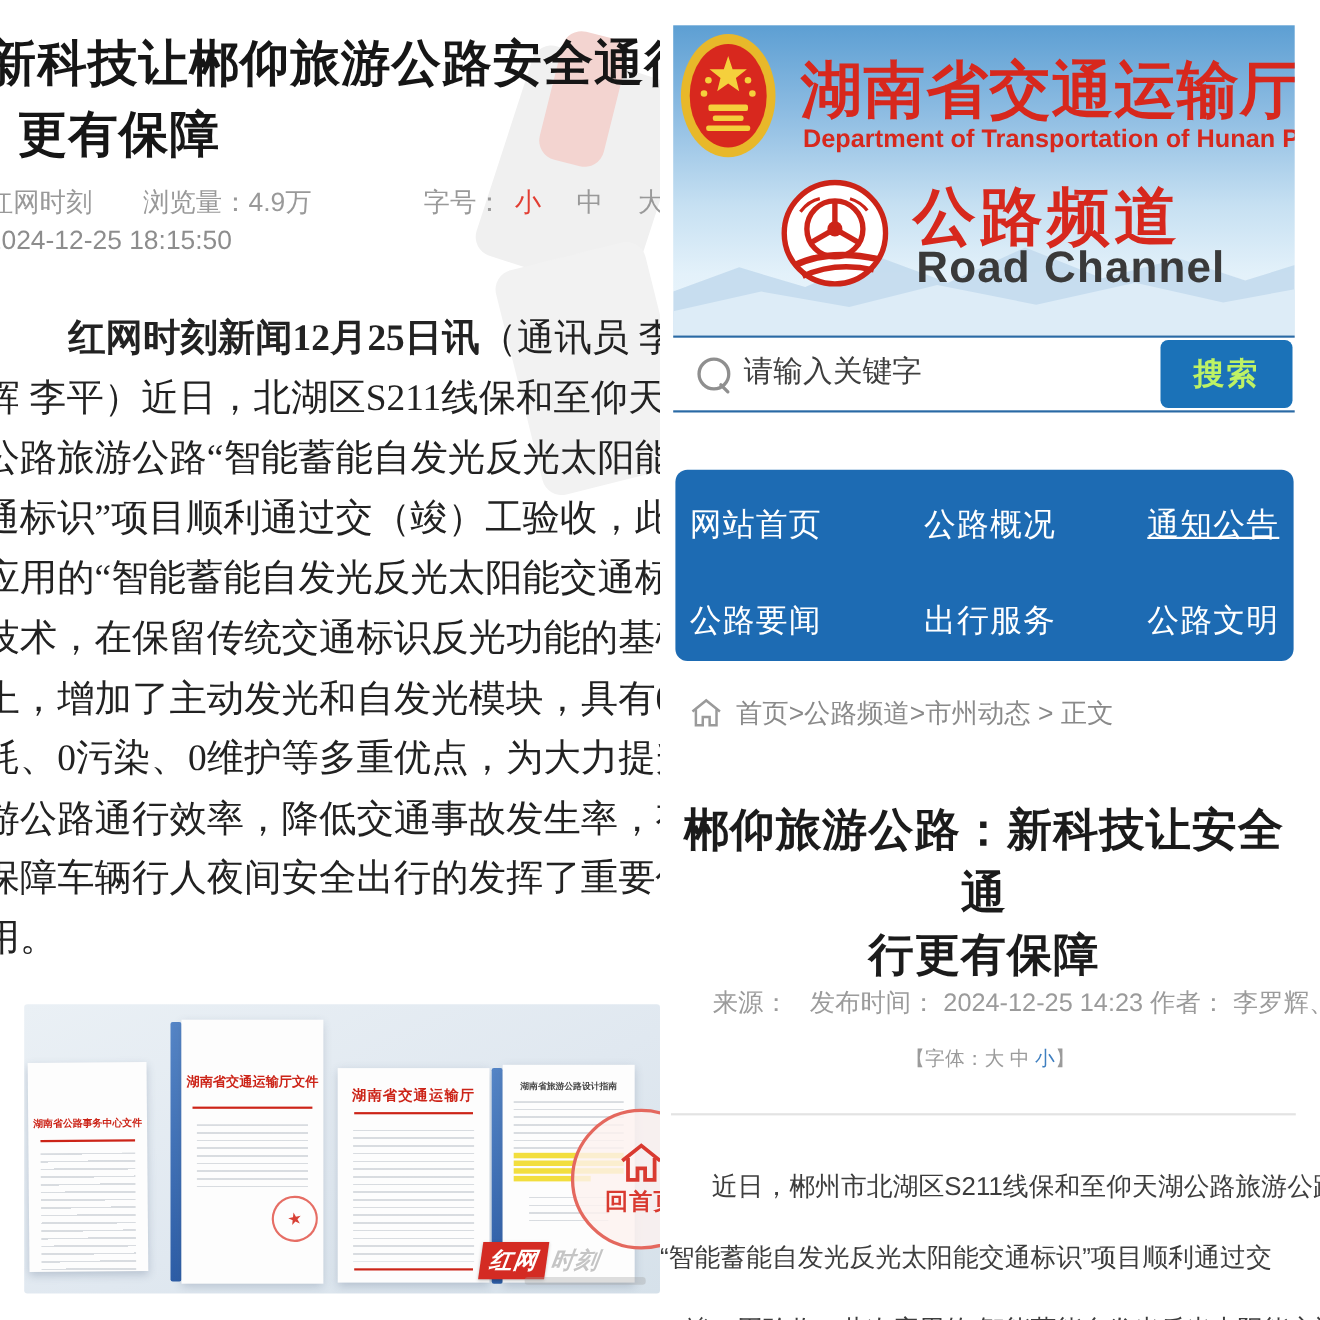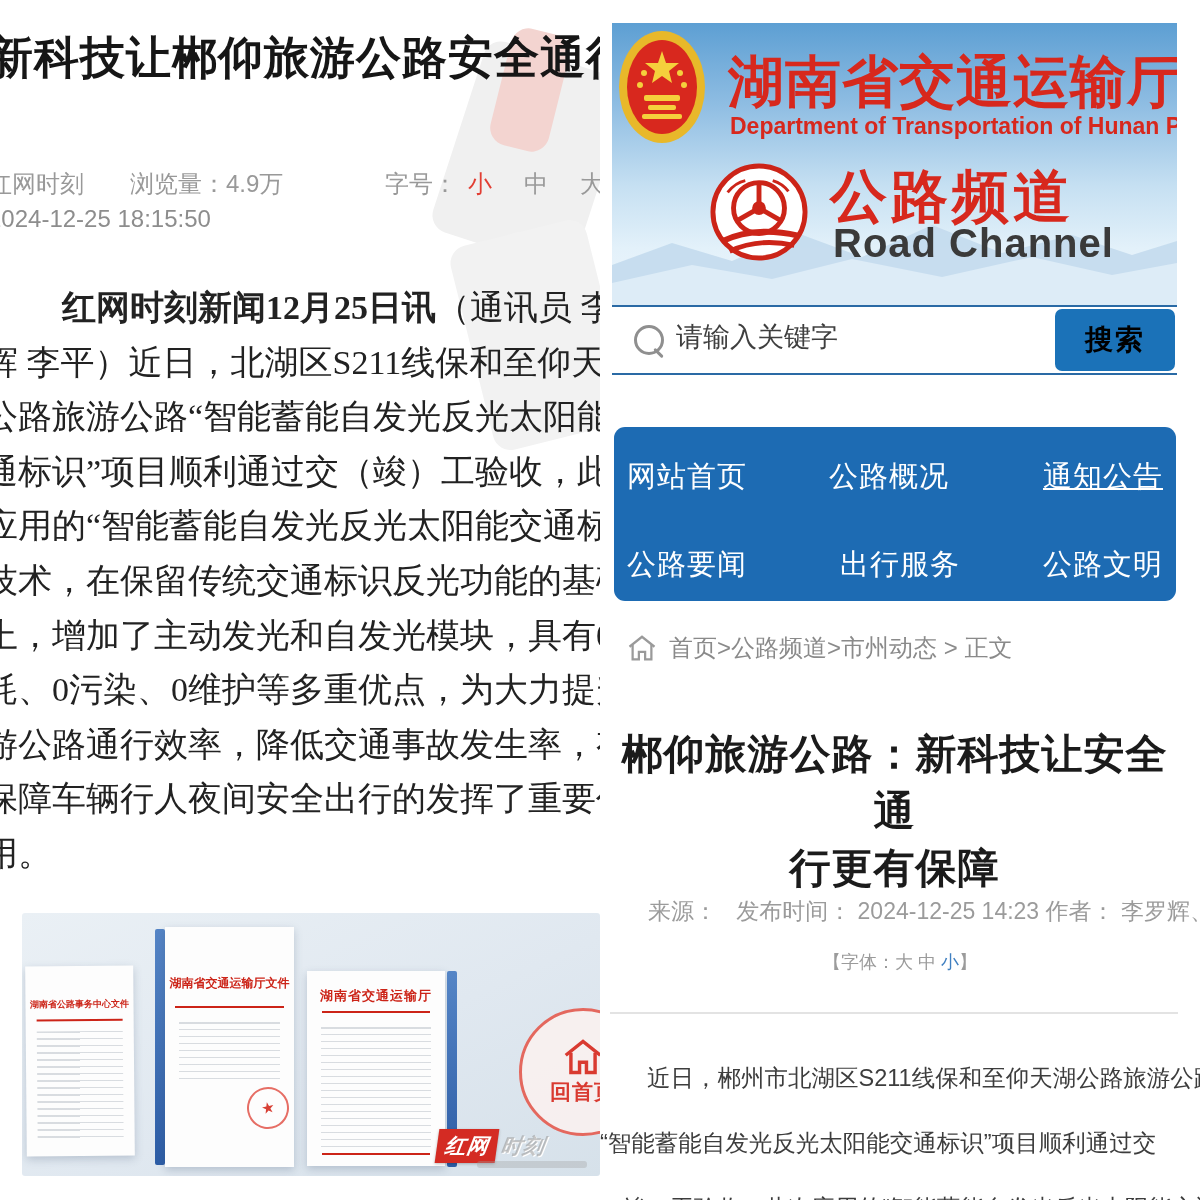--- a/index.html
+++ b/index.html
@@ -52,41 +52,42 @@
   .chan-cn{font-size:57px;font-weight:700;color:#d7281d;letter-spacing:4px;white-space:nowrap;}
   .chan-en{font-size:40px;font-weight:600;color:#3a3a3a;letter-spacing:1px;white-space:nowrap;}
   .searchbar{left:12px;top:305px;width:565px;height:66px;background:#fff;
              border-top:2px solid #2a6aa5;border-bottom:2px solid #2a6aa5;}
   .mag{width:24px;height:24px;border:3px solid #8f8f8f;border-radius:50%;}
   .mag-tail{width:3px;height:12px;background:#8f8f8f;transform:rotate(-45deg);border-radius:2px;}
   .search-input{border:none;outline:none;font-size:27px;color:#555;width:330px;
                 font-family:"Liberation Sans","DejaVu Sans",sans-serif;background:transparent;}
   .search-input::placeholder{color:#3f3f3f;opacity:1;}
   .search-btn{width:120px;height:62px;background:#1b72b8;border:none;border-radius:7px;
-              color:#000000;font-size:28px;font-weight:700;letter-spacing:2px;cursor:pointer;}
+              color:#bef264;font-size:28px;font-weight:700;letter-spacing:2px;cursor:pointer;}
   .navgrid{left:14px;top:427px;width:562px;height:174px;background:#1d6bb3;border-radius:11px;}
   .nav-item{position:absolute;color:#fff;font-size:29px;letter-spacing:1px;white-space:nowrap;cursor:pointer;}
   .crumb{color:#8a8a8a;font-size:24px;}
   .rp-title{font-size:41px;font-weight:700;color:#1b1b1b;text-align:center;line-height:57px;letter-spacing:1px;}
   .rp-meta{font-size:23px;color:#9b9b9b;text-align:center;white-space:nowrap;margin-left:48px;}
   .fontrow{font-size:18px;color:#9b9b9b;text-align:center;}
   .font-small-blue{color:#3f7fc0;}
   .divider{height:2px;background:#e3e3e3;}
   .rp-body{font-size:23.5px;color:#3d3d3d;white-space:nowrap;letter-spacing:0px;}
 </style>
 </head>
 <body>
 
 <div class="abs lp">
 
   <div class="abs wm" style="left:455px;top:55px;width:150px;height:200px;background:#f0f0f0;transform:rotate(18deg);"></div>
   <div class="abs wm" style="left:470px;top:230px;width:140px;height:210px;background:#f2f2f2;transform:rotate(-14deg);"></div>
   <div class="abs wm" style="left:500px;top:30px;width:60px;height:120px;background:#f3d4d0;transform:rotate(14deg);"></div>
 
   <div class="abs lp-title nowrap" style="left:-12px;top:28px;">新科技让郴仰旅游公路安全通行</div>
+  <div class="abs lp-title nowrap" style="left:16px;top:92px;">更有保障</div>
 
   <div class="abs lp-meta nowrap" style="left:-12px;top:168px;">红网时刻</div>
   <div class="abs lp-meta nowrap" style="left:130px;top:168px;">
     <span>浏览量：</span><span>4.9万</span>
   </div>
   <div class="abs lp-meta nowrap" style="left:385px;top:168px;">字号：</div>
   <div class="abs lp-meta fs-small nowrap" style="left:468px;top:168px;">小</div>
   <div class="abs fs-underline" style="left:465px;top:198px;"></div>
   <div class="abs lp-meta nowrap" style="left:524px;top:168px;">中</div>
   <div class="abs lp-meta nowrap" style="left:580px;top:168px;">大</div>
@@ -103,21 +104,21 @@
     <div>上，增加了主动发光和自发光模块，具有0能</div>
     <div>耗、0污染、0维护等多重优点，为大力提升旅</div>
     <div>游公路通行效率，降低交通事故发生率，有效</div>
     <div>保障车辆行人夜间安全出行的发挥了重要作</div>
     <div>用。</div>
   </div>
 
   <div class="abs photo">
 
     <div class="abs doc" style="left:4px;top:53px;width:108px;height:190px;transform:rotate(-0.5deg);">
-      <div class="doc-title-red" style="font-size:9px;margin-top:32px;">湖南省公路事务中心文件</div>
+      <div class="doc-title-red" style="font-size:9px;margin-top:49px;">湖南省公路事务中心文件</div>
       <div class="redline" style="width:80%;height:2px;margin:8px auto 0;"></div>
       <div class="tiny-lines-s" style="width:80%;height:110px;margin:10px auto 0;"></div>
     </div>
 
     <div class="abs spine" style="left:133px;top:16px;width:10px;height:236px;"></div>
     <div class="abs doc" style="left:143px;top:14px;width:129px;height:240px;">
       <div class="doc-title-red" style="font-size:12px;margin-top:48px;">湖南省交通运输厅文件</div>
       <div class="redline" style="width:84%;height:2px;margin:14px auto 0;"></div>
       <div class="tiny-lines-s" style="width:78%;height:60px;margin:14px auto 0;"></div>
       <div class="abs stamp" style="left:82px;top:160px;">
@@ -126,20 +127,31 @@
     </div>
 
     <div class="abs doc" style="left:285px;top:58px;width:138px;height:195px;">
       <div class="doc-title-red" style="font-size:13px;margin-top:16px;letter-spacing:1px;">湖南省交通运输厅</div>
       <div class="redline" style="width:78%;height:2px;margin:6px auto 0;"></div>
       <div class="tiny-lines-s" style="width:80%;height:120px;margin:14px auto 0;"></div>
       <div class="redline" style="width:78%;height:2px;margin:6px auto 0;"></div>
     </div>
 
     <div class="abs spine" style="left:425px;top:58px;width:10px;height:196px;"></div>
+    <div class="abs doc" style="left:435px;top:55px;width:120px;height:198px;">
+      <div style="font-size:8px;font-weight:700;color:#444;text-align:center;margin-top:14px;">湖南省旅游公路设计指南</div>
+      <div class="tiny-lines-s" style="width:84%;height:44px;margin:8px auto 0;"></div>
+      <div style="width:84%;margin:3px auto 0;">
+        <div style="height:5px;background:#f2de3e;margin-bottom:2px;"></div>
+        <div style="height:5px;background:#f2de3e;margin-bottom:2px;"></div>
+        <div style="height:5px;background:#f2de3e;margin-bottom:2px;"></div>
+        <div style="height:5px;background:#f2de3e;width:70%;"></div>
+      </div>
+      <div class="tiny-lines-s" style="width:60%;height:22px;margin:14px auto 0;"></div>
+    </div>
 
     <div class="abs backhome" style="left:497px;top:95px;">
       <svg width="44" height="38" viewBox="0 0 24 22" fill="none" stroke="#d93a30" stroke-width="2">
         <path d="M2 10 L12 2 L22 10"></path>
         <path d="M5 8.5 V20 H10 V14 H14 V20 H19 V8.5"></path>
       </svg>
       <span>回首页</span>
     </div>
 
     <div class="abs" style="left:415px;top:216px;display:flex;align-items:center;gap:4px;">
@@ -193,21 +205,21 @@
 
   <div class="abs searchbar">
     <div class="abs mag" style="left:22px;top:18px;"></div>
     <div class="abs mag-tail" style="left:45px;top:40px;"></div>
     <input class="abs search-input" style="left: 62px; top: 14px;" type="text" placeholder="请输入关键字">
     <button class="abs search-btn" style="left:443px;top:2px;">搜索</button>
   </div>
 
   <div class="abs navgrid">
     <div class="nav-item" style="left:13px;top:30px;">网站首页</div>
-    <div class="nav-item" style="left:215px;top:30px;">公路概况</div>
+    <div class="nav-item" style="left:226px;top:30px;">公路概况</div>
     <div class="nav-item" style="left:429px;top:30px;text-decoration:underline;">通知公告</div>
     <div class="nav-item" style="left:13px;top:118px;">公路要闻</div>
     <div class="nav-item" style="left:226px;top:118px;">出行服务</div>
     <div class="nav-item" style="left:429px;top:118px;">公路文明</div>
   </div>
 
   <div class="abs rp-title" style="left:12px;top:726px;width:565px;">
     <div>郴仰旅游公路：新科技让安全通</div>
     <div>行更有保障</div>
   </div>

